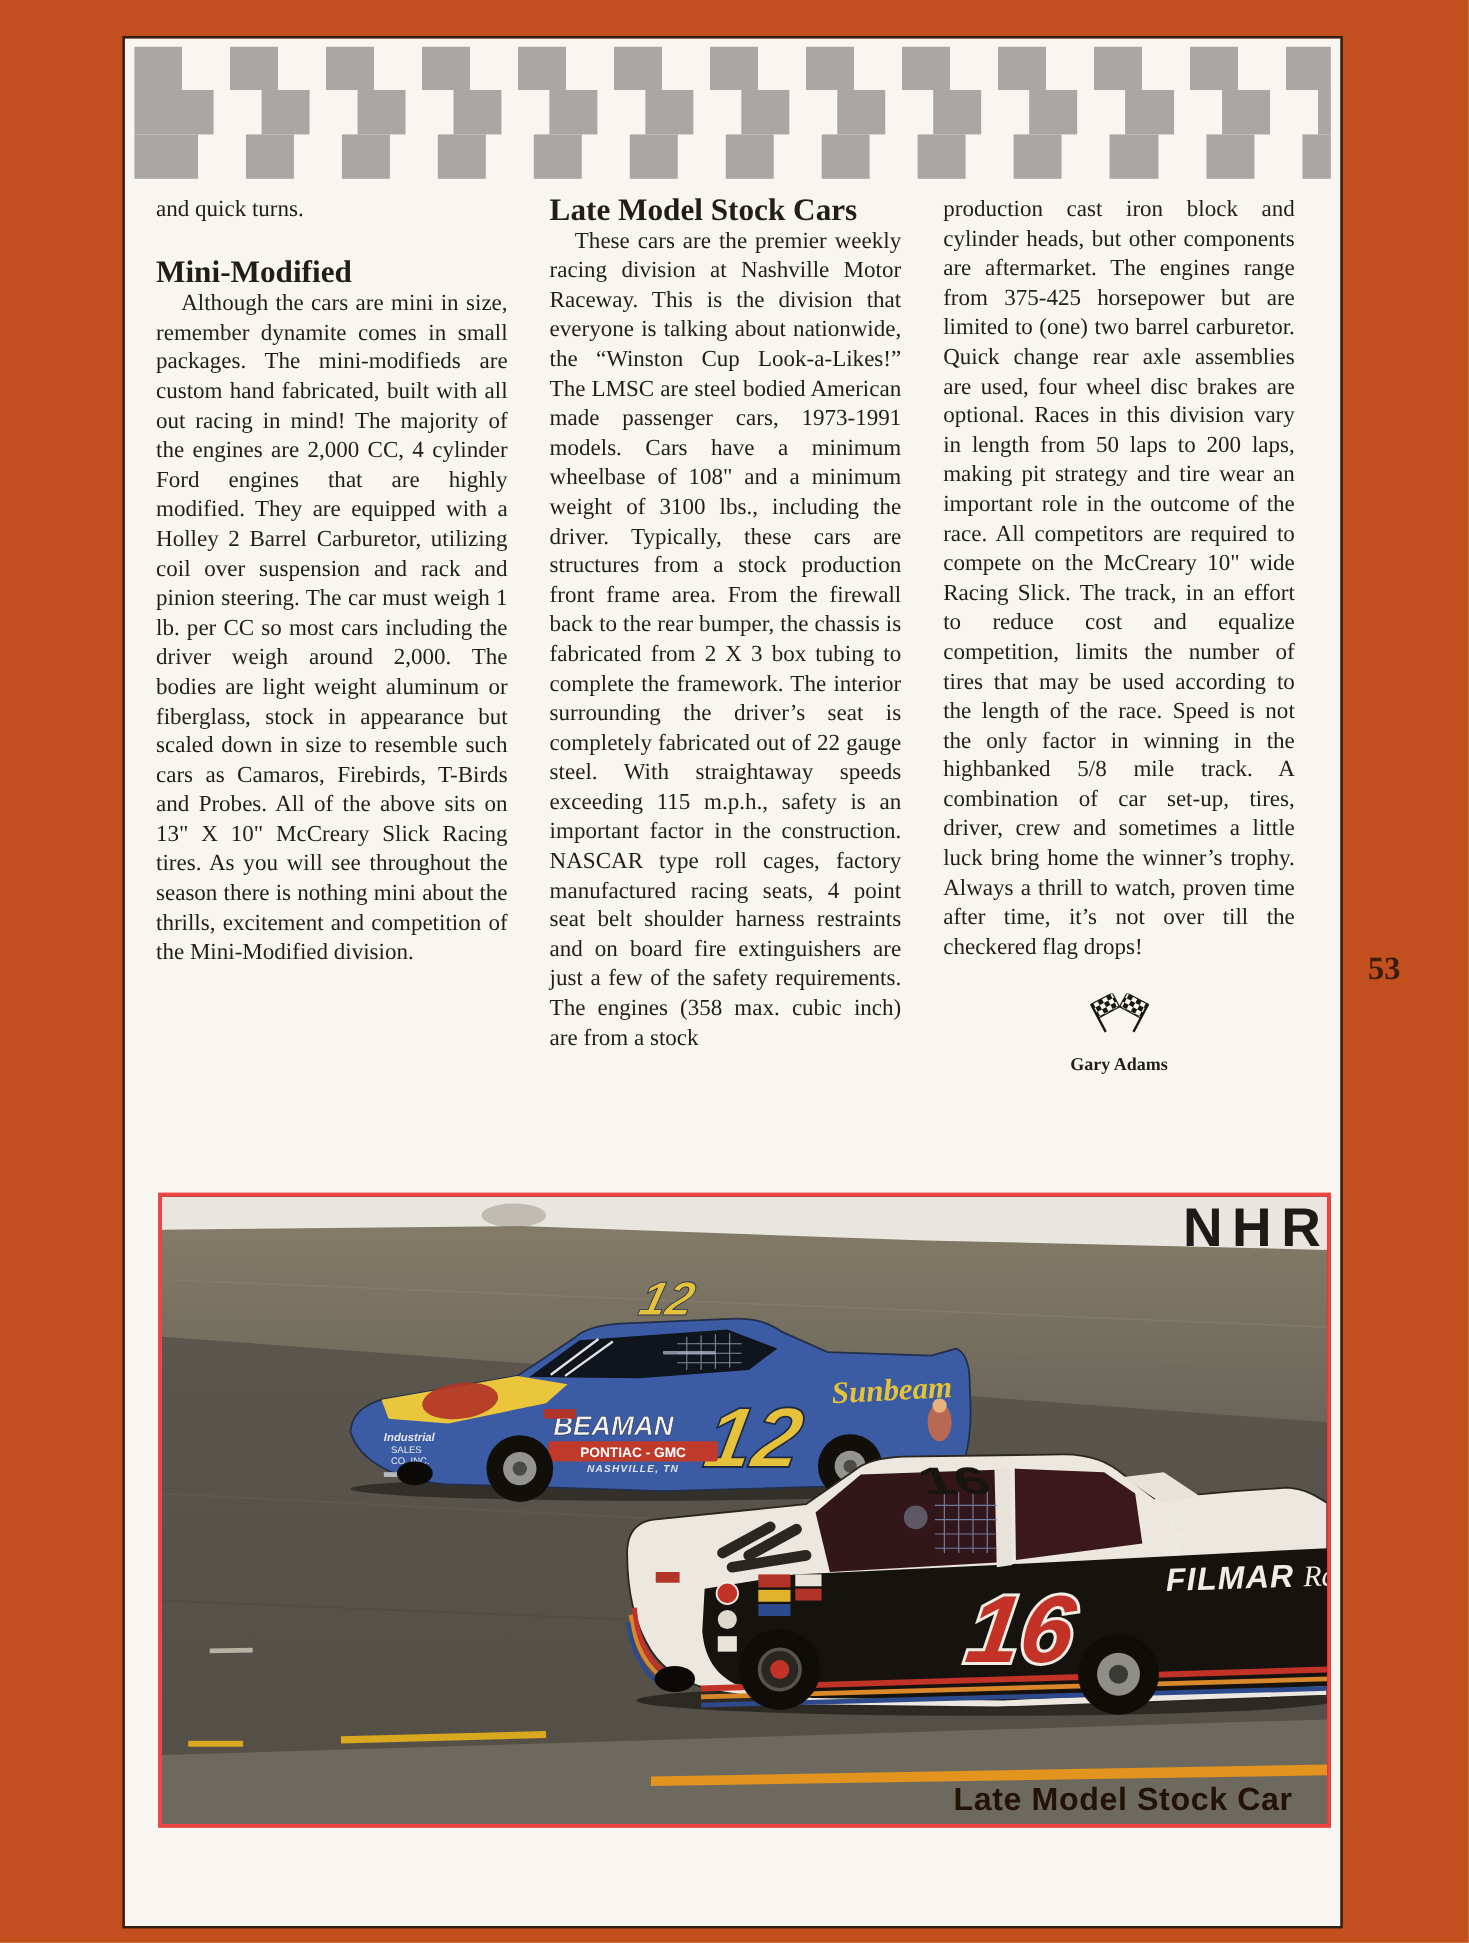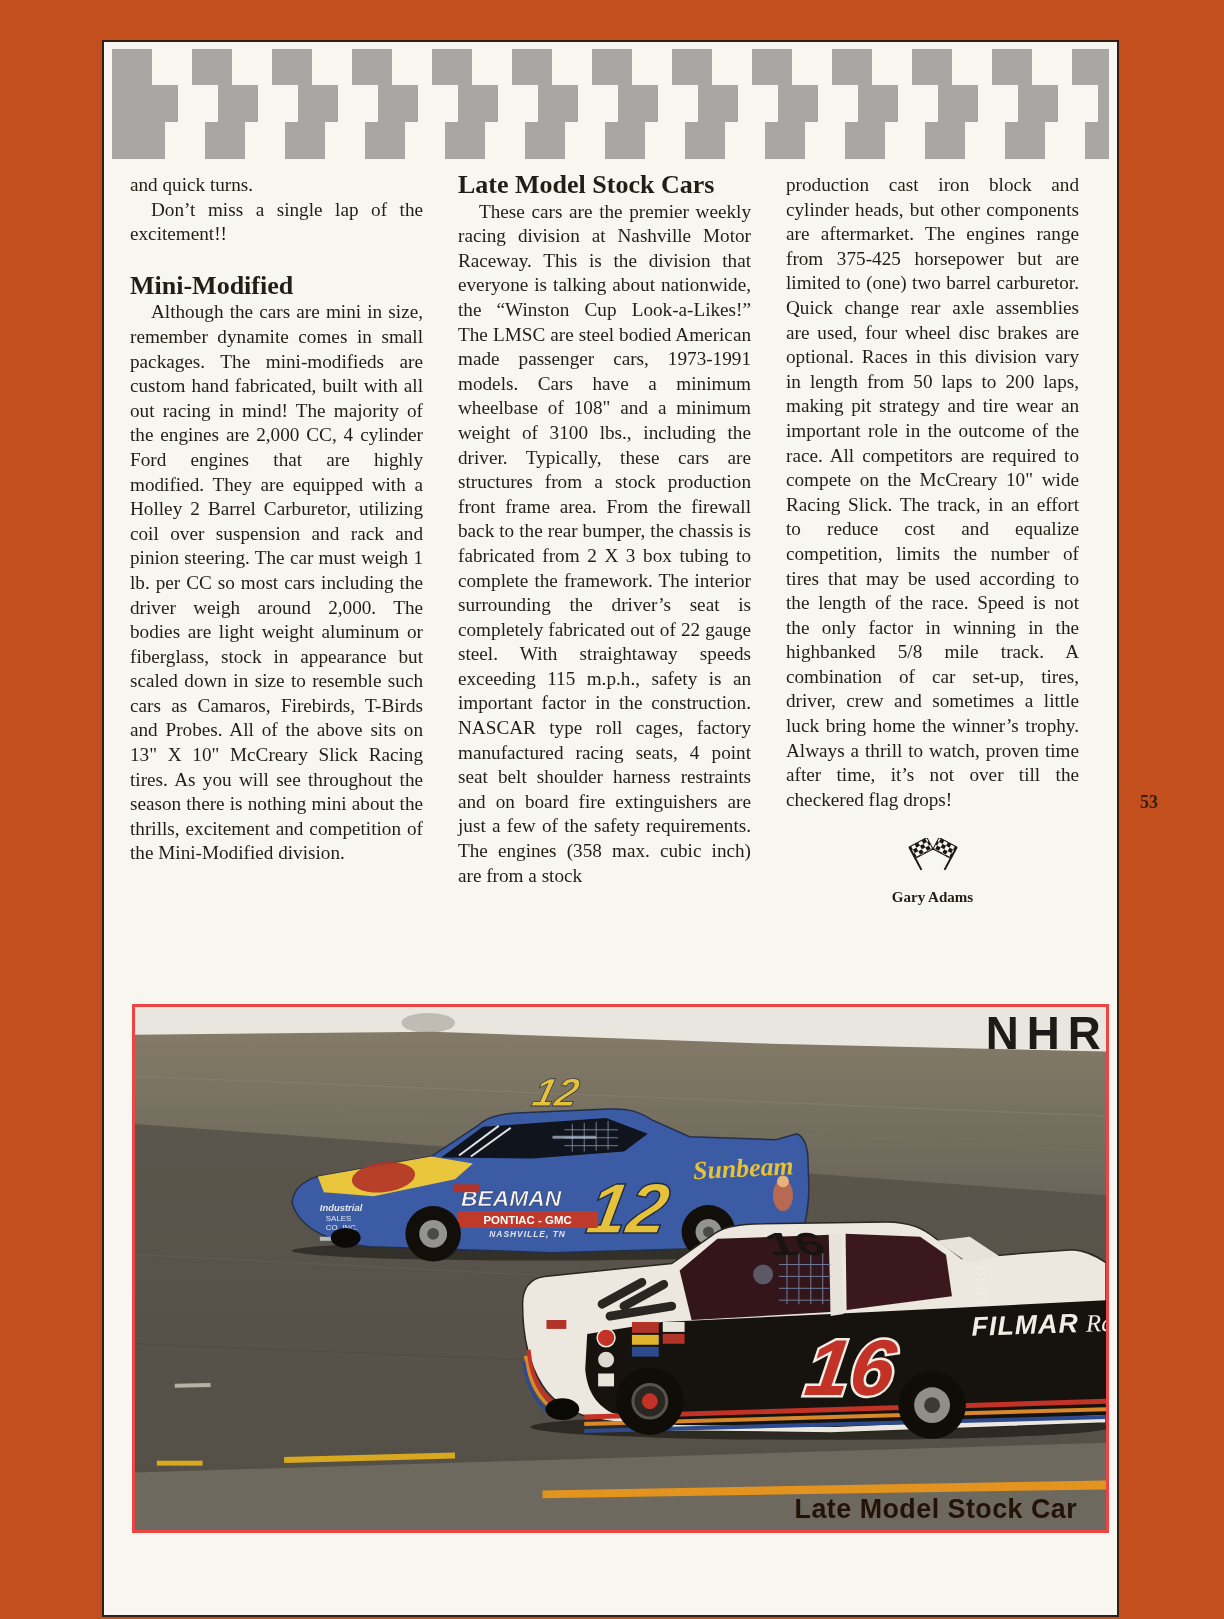--- a/index.html
+++ b/index.html
@@ -1,57 +1,56 @@
 <!DOCTYPE html>
 <html lang="en"><head>
 <meta charset="utf-8">
 <style>
   html,body{margin:0;padding:0;}
   body{width:1224px;height:1619px;background:#c24f1d;position:relative;overflow:hidden;
        font-family:"Liberation Serif",serif;}
-  .paper{position:absolute;left:104px;top:42px;width:1013px;height:1573px;
+  .paper{position:absolute;left:104px;top:32px;width:1013px;height:1573px;
          background:#f8f6f0;outline:2px solid #2e2014;}
   
   .checks{position:absolute;left:8px;right:8px;top:7px;height:110px;}
   .checks .row{height:36px;background:repeating-linear-gradient(90deg,#a8a7a3 0 40px,transparent 40px 80px);}
   .checks .r2{background-position-x:26px;height:37px;}
   .checks .r3{background-position-x:13px;height:37px;}
   
   .col{position:absolute;top:131px;width:293px;color:#221d15;
        font-size:19.2px;line-height:24.6px;text-align:justify;hyphens:auto;}
   .c1{left:26px;} .c2{left:354px;} .c3{left:682px;}
   .col p{margin:0;}
   .col p.ind{text-indent:21px;}
   .col h3{font-size:26px;margin:27px 0 2px 0;}
   .c2 h3{margin-top:0;}
   .byline{margin-top:26px;text-align:center;}
   .byline .name{font-weight:bold;font-size:15px;margin-top:6px;}
   
-  .pageno{position:absolute;left:1140px;top:792px;font-weight:bold;font-size:18px;color:#3a1d07;}
+  .pageno{position:absolute;left:1140px;top:792px;font-weight:bold;font-size:27px;color:#3a1d07;}
   
   .photo{position:absolute;left:28px;top:962px;width:971px;height:523px;
          border:3px solid #ef4444;background:#b91c1c;overflow:hidden;}
   .photo svg{position:absolute;left:0;top:0;width:100%;height:100%;}
   svg text{font-family:"Liberation Sans",sans-serif;}
   .serifit{font-family:"Liberation Serif",serif;}
 </style>
 </head>
 <body>
 
 <div class="paper">
 
   <div class="checks">
     <div class="row r1"></div>
     <div class="row r2"></div>
     <div class="row r3"></div>
   </div>
 
   <div class="col c1">
     <p>and quick turns.</p>
-    <p class="ind">Don’t miss a single lap of the excitement!!</p>
     <h3>Mini-Modified</h3>
     <p class="ind">Although the cars are mini in size, remember dynamite comes in small packages. The mini-modifieds are custom hand fabricated, built with all out racing in mind! The majority of the engines are 2,000 CC, 4 cylinder Ford engines that are highly modified. They are equipped with a Holley 2 Barrel Carburetor, utilizing coil over suspension and rack and pinion steering. The car must weigh 1 lb. per CC so most cars including the driver weigh around 2,000. The bodies are light weight aluminum or fiberglass, stock in appearance but scaled down in size to resemble such cars as Camaros, Firebirds, T-Birds and Probes. All of the above sits on 13" X 10" McCreary Slick Racing tires. As you will see throughout the season there is nothing mini about the thrills, excitement and competition of the Mini-Modified division.</p>
   </div>
 
   <div class="col c2">
     <h3>Late Model Stock Cars</h3>
     <p class="ind">These cars are the premier weekly racing division at Nashville Motor Raceway. This is the division that everyone is talking about nationwide, the “Winston Cup Look-a-Likes!” The LMSC are steel bodied American made passenger cars, 1973-1991 models. Cars have a minimum wheelbase of 108" and a minimum weight of 3100 lbs., including the driver. Typically, these cars are structures from a stock production front frame area. From the firewall back to the rear bumper, the chassis is fabricated from 2 X 3 box tubing to complete the framework. The interior surrounding the driver’s seat is completely fabricated out of 22 gauge steel. With straightaway speeds exceeding 115 m.p.h., safety is an important factor in the construction. NASCAR type roll cages, factory manufactured racing seats, 4 point seat belt shoulder harness restraints and on board fire extinguishers are just a few of the safety requirements. The engines (358 max. cubic inch) are from a stock</p>
   </div>
 
   <div class="col c3">

